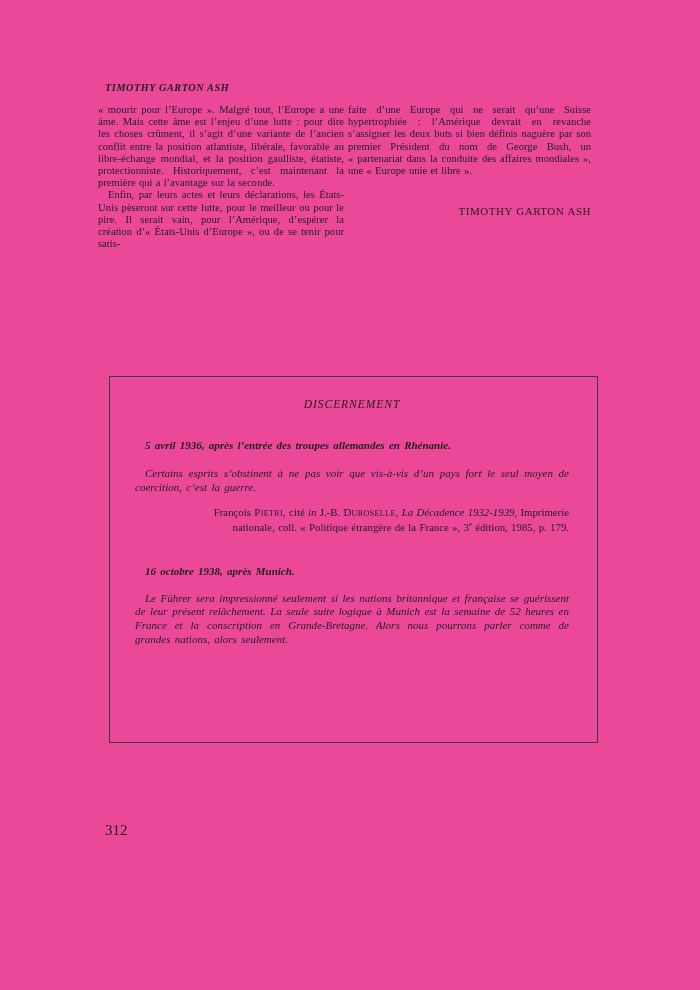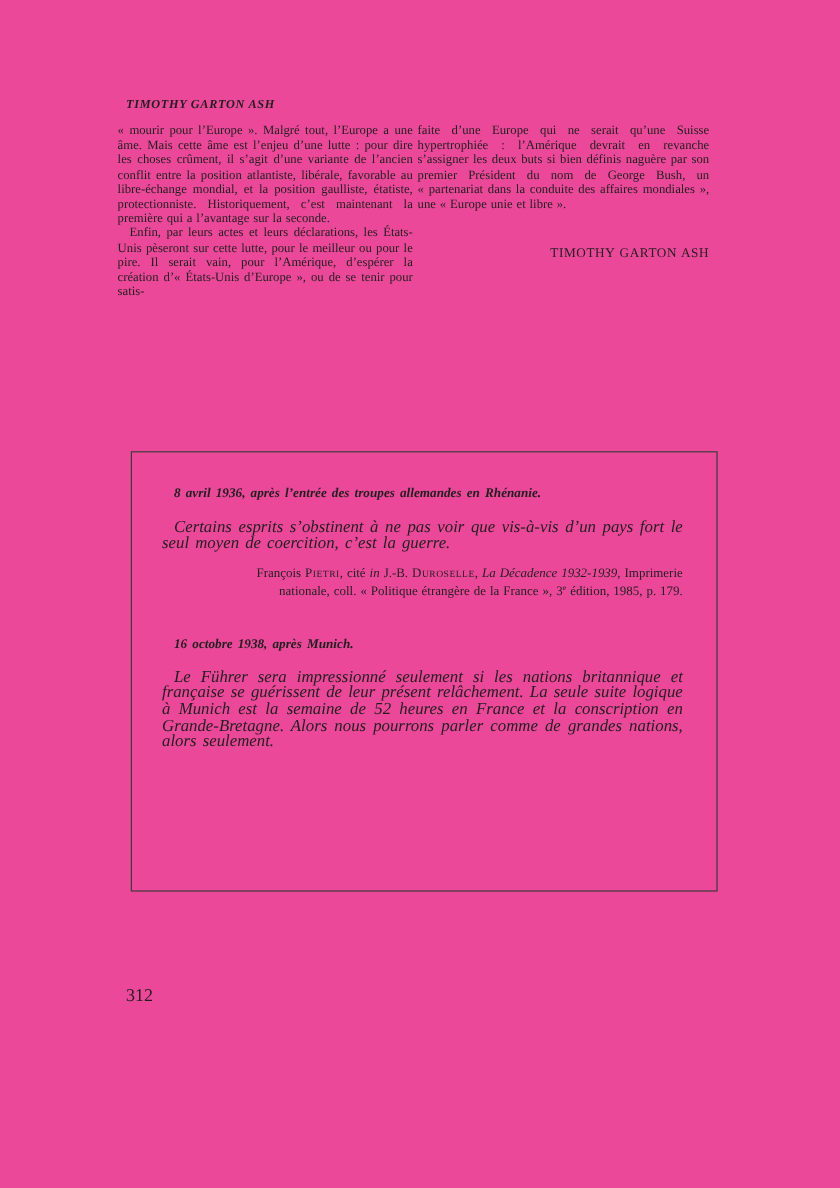--- a/index.html
+++ b/index.html
@@ -78,21 +78,21 @@
     font-weight: bold;
     font-style: italic;
     word-spacing: 1.5px;
   }
   .qsec + .qsec .q-heading { margin-top: 30px; }
   .q-text {
     margin: 16px 0 0 0;
     text-indent: 10px;
     text-align: justify;
     font-style: italic;
-    font-size: 14px;
+    font-size: 11px;
     line-height: 13.7px;
     word-spacing: 1.6px;
   }
   .qsec + .qsec .q-text { margin-top: 15px; }
   .q-citation {
     margin: 11px 0 0 auto;
     width: 388px;
     text-align: right;
     font-size: 10.8px;
     line-height: 14.6px;
@@ -128,23 +128,24 @@
   </div>
 
   <div class="col col-right">
     <p class="body-p">faite d’une Europe qui ne serait qu’une Suisse hypertrophiée : l’Amérique devrait en revanche s’assigner les deux buts si bien définis naguère par son premier Président du nom de George Bush, un «&nbsp;partenariat dans la conduite des affaires mondiales&nbsp;», une «&nbsp;Europe unie et libre&nbsp;».</p>
     <div class="signature">
       <div class="sig-name">TIMOTHY GARTON ASH</div>
     </div>
   </div>
 
   <div class="quote-box">
+    <div class="box-title">DISCERNEMENT</div>
 
     <section class="qsec">
-      <h3 class="q-heading">8 avril 1936, après l’entrée des troupes allemandes en Rhénanie.</h3>
+      <h3 class="q-heading">5 avril 1936, après l’entrée des troupes allemandes en Rhénanie.</h3>
       <p class="q-text">Certains esprits s’obstinent à ne pas voir que vis-à-vis d’un pays fort le seul moyen de coercition, c’est la guerre.</p>
       <p class="q-citation"><span class="seg-r">François </span><span class="seg-sc">Pietri</span><span class="seg-r">, cité </span><span class="seg-i">in</span><span class="seg-r"> J.-B. </span><span class="seg-sc">Duroselle</span><span class="seg-r">, </span><span class="seg-i">La Décadence 1932-1939,</span><span class="seg-r"> Imprimerie nationale, coll. «&nbsp;Politique étrangère de la France&nbsp;», 3</span><span class="seg-sup">e</span><span class="seg-r"> édition, 1985, p. 179.</span></p>
     </section>
 
     <section class="qsec">
       <h3 class="q-heading">16 octobre 1938, après Munich.</h3>
       <p class="q-text">Le Führer sera impressionné seulement si les nations britannique et française se guérissent de leur présent relâchement. La seule suite logique à Munich est la semaine de 52 heures en France et la conscription en Grande-Bretagne. Alors nous pourrons parler comme de grandes nations, alors seulement.</p>
     </section>
   </div>
 

